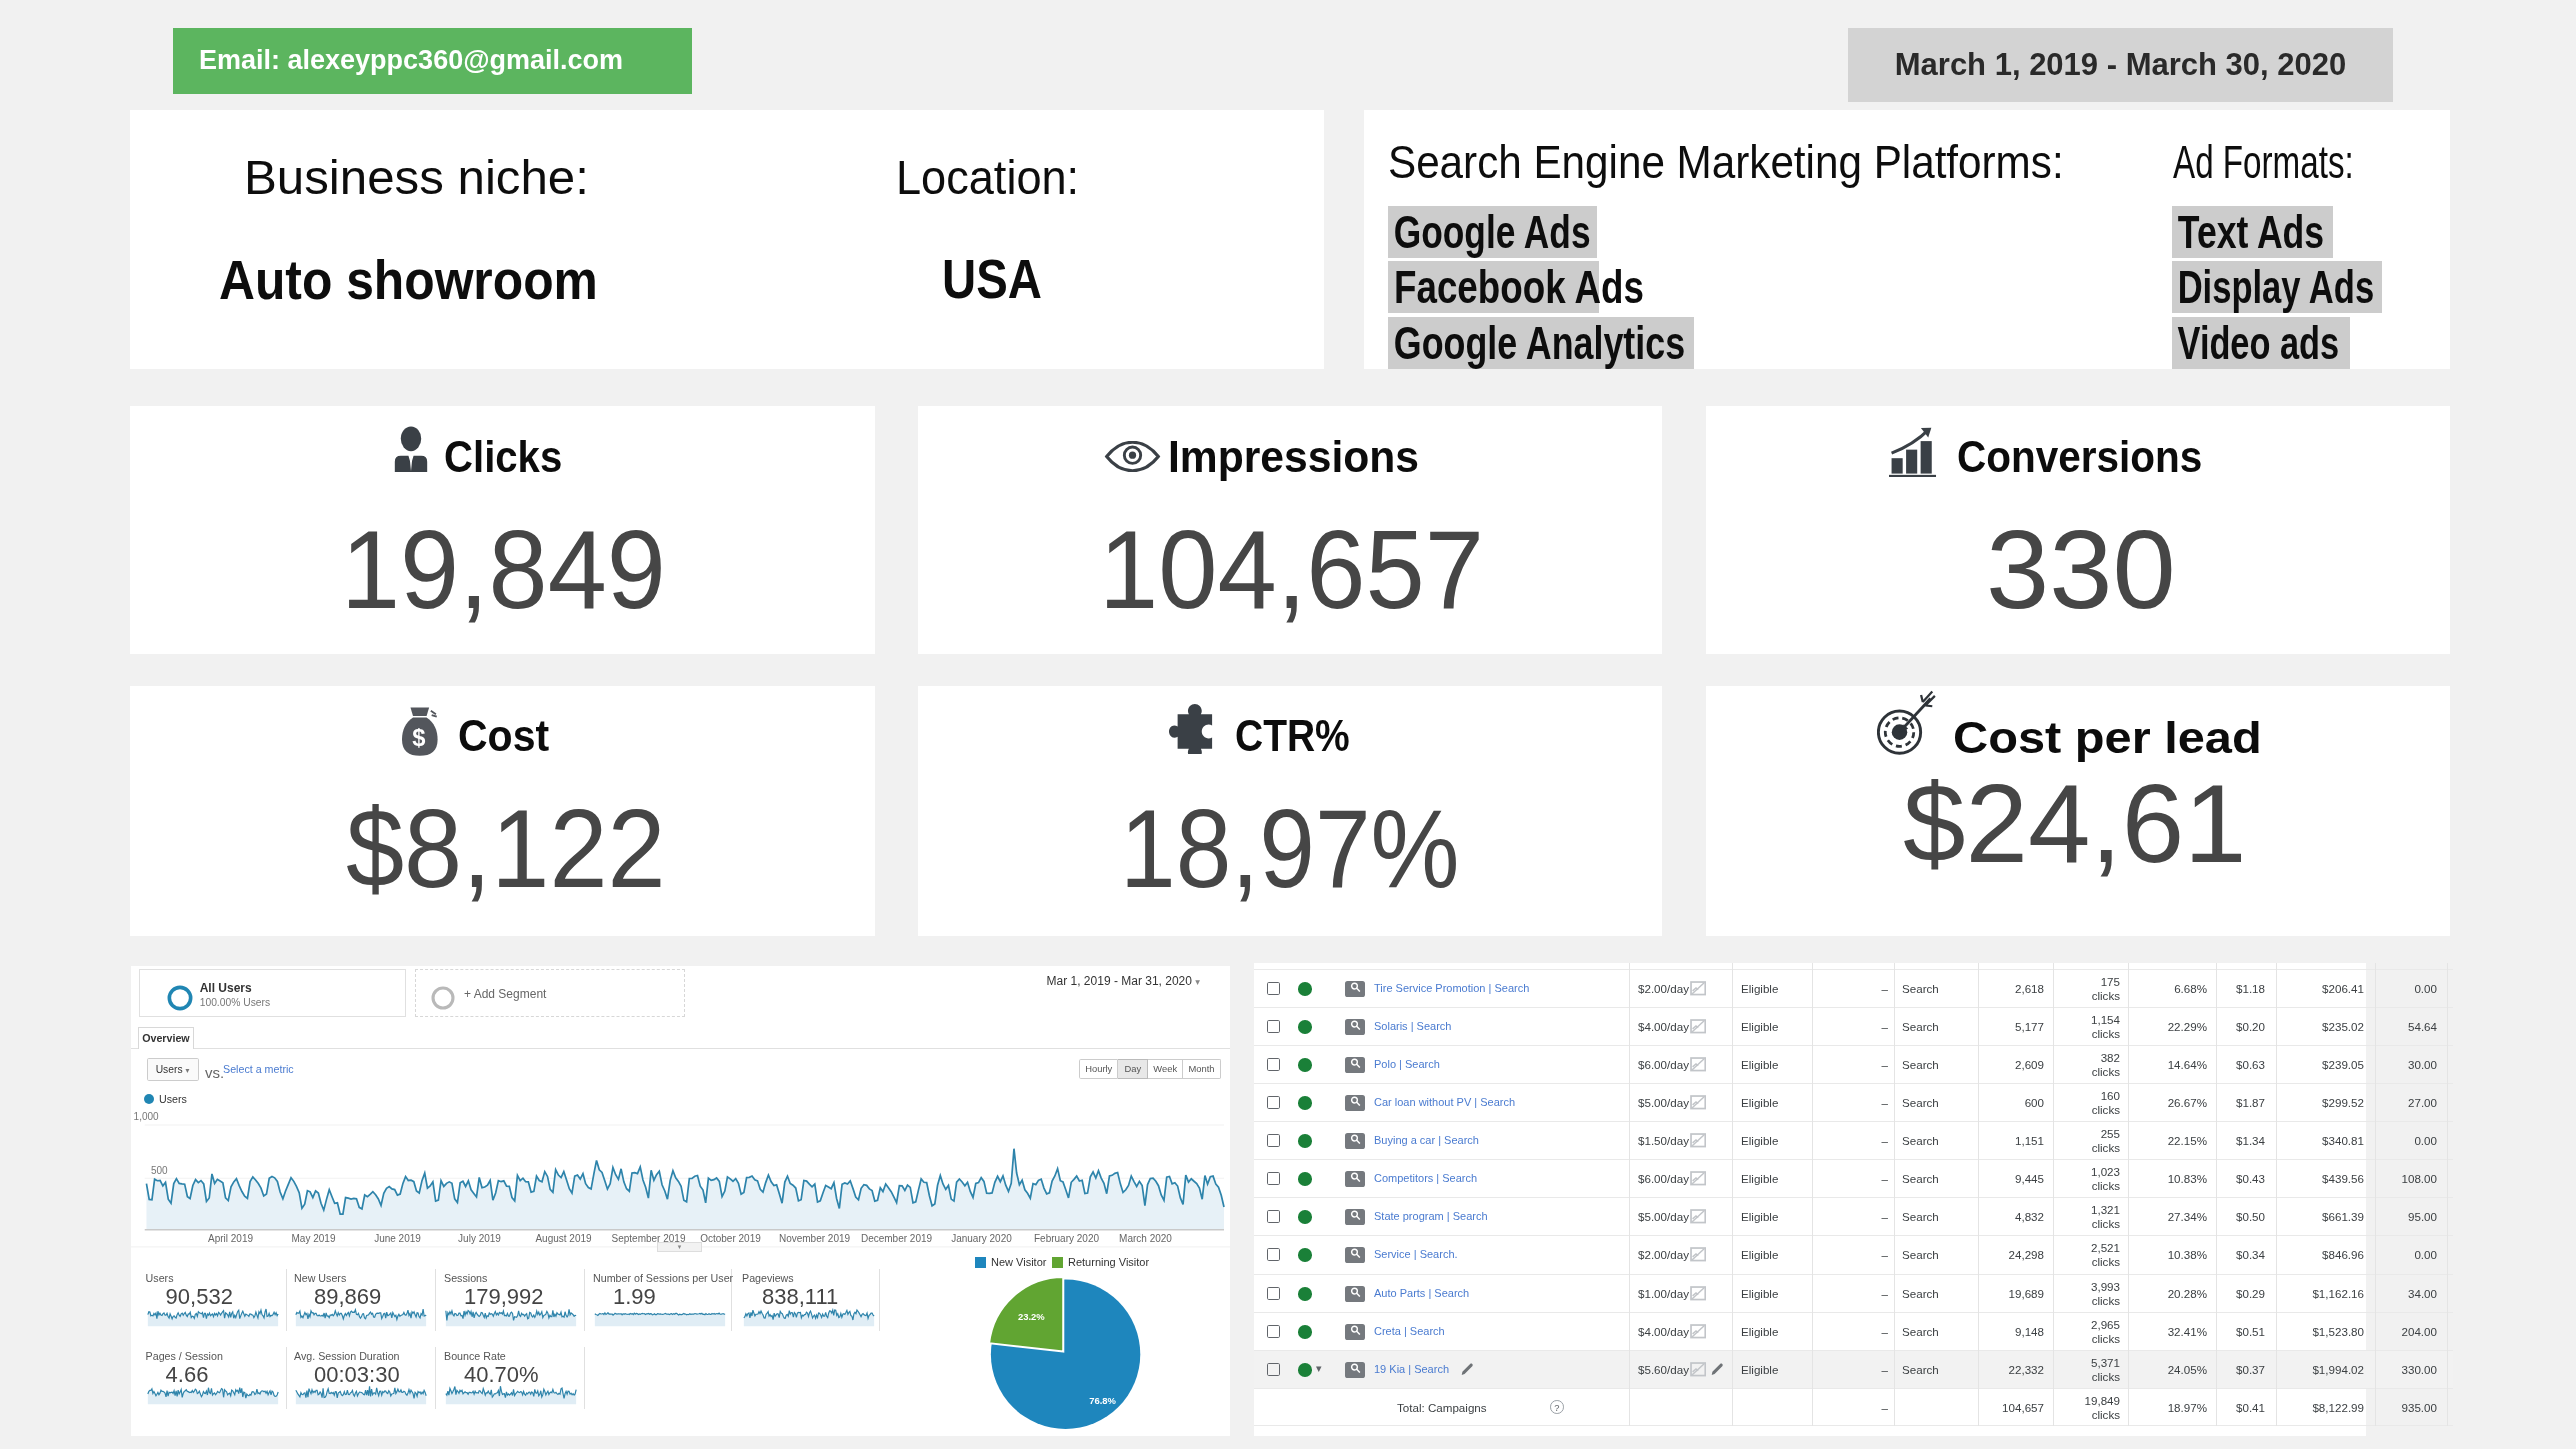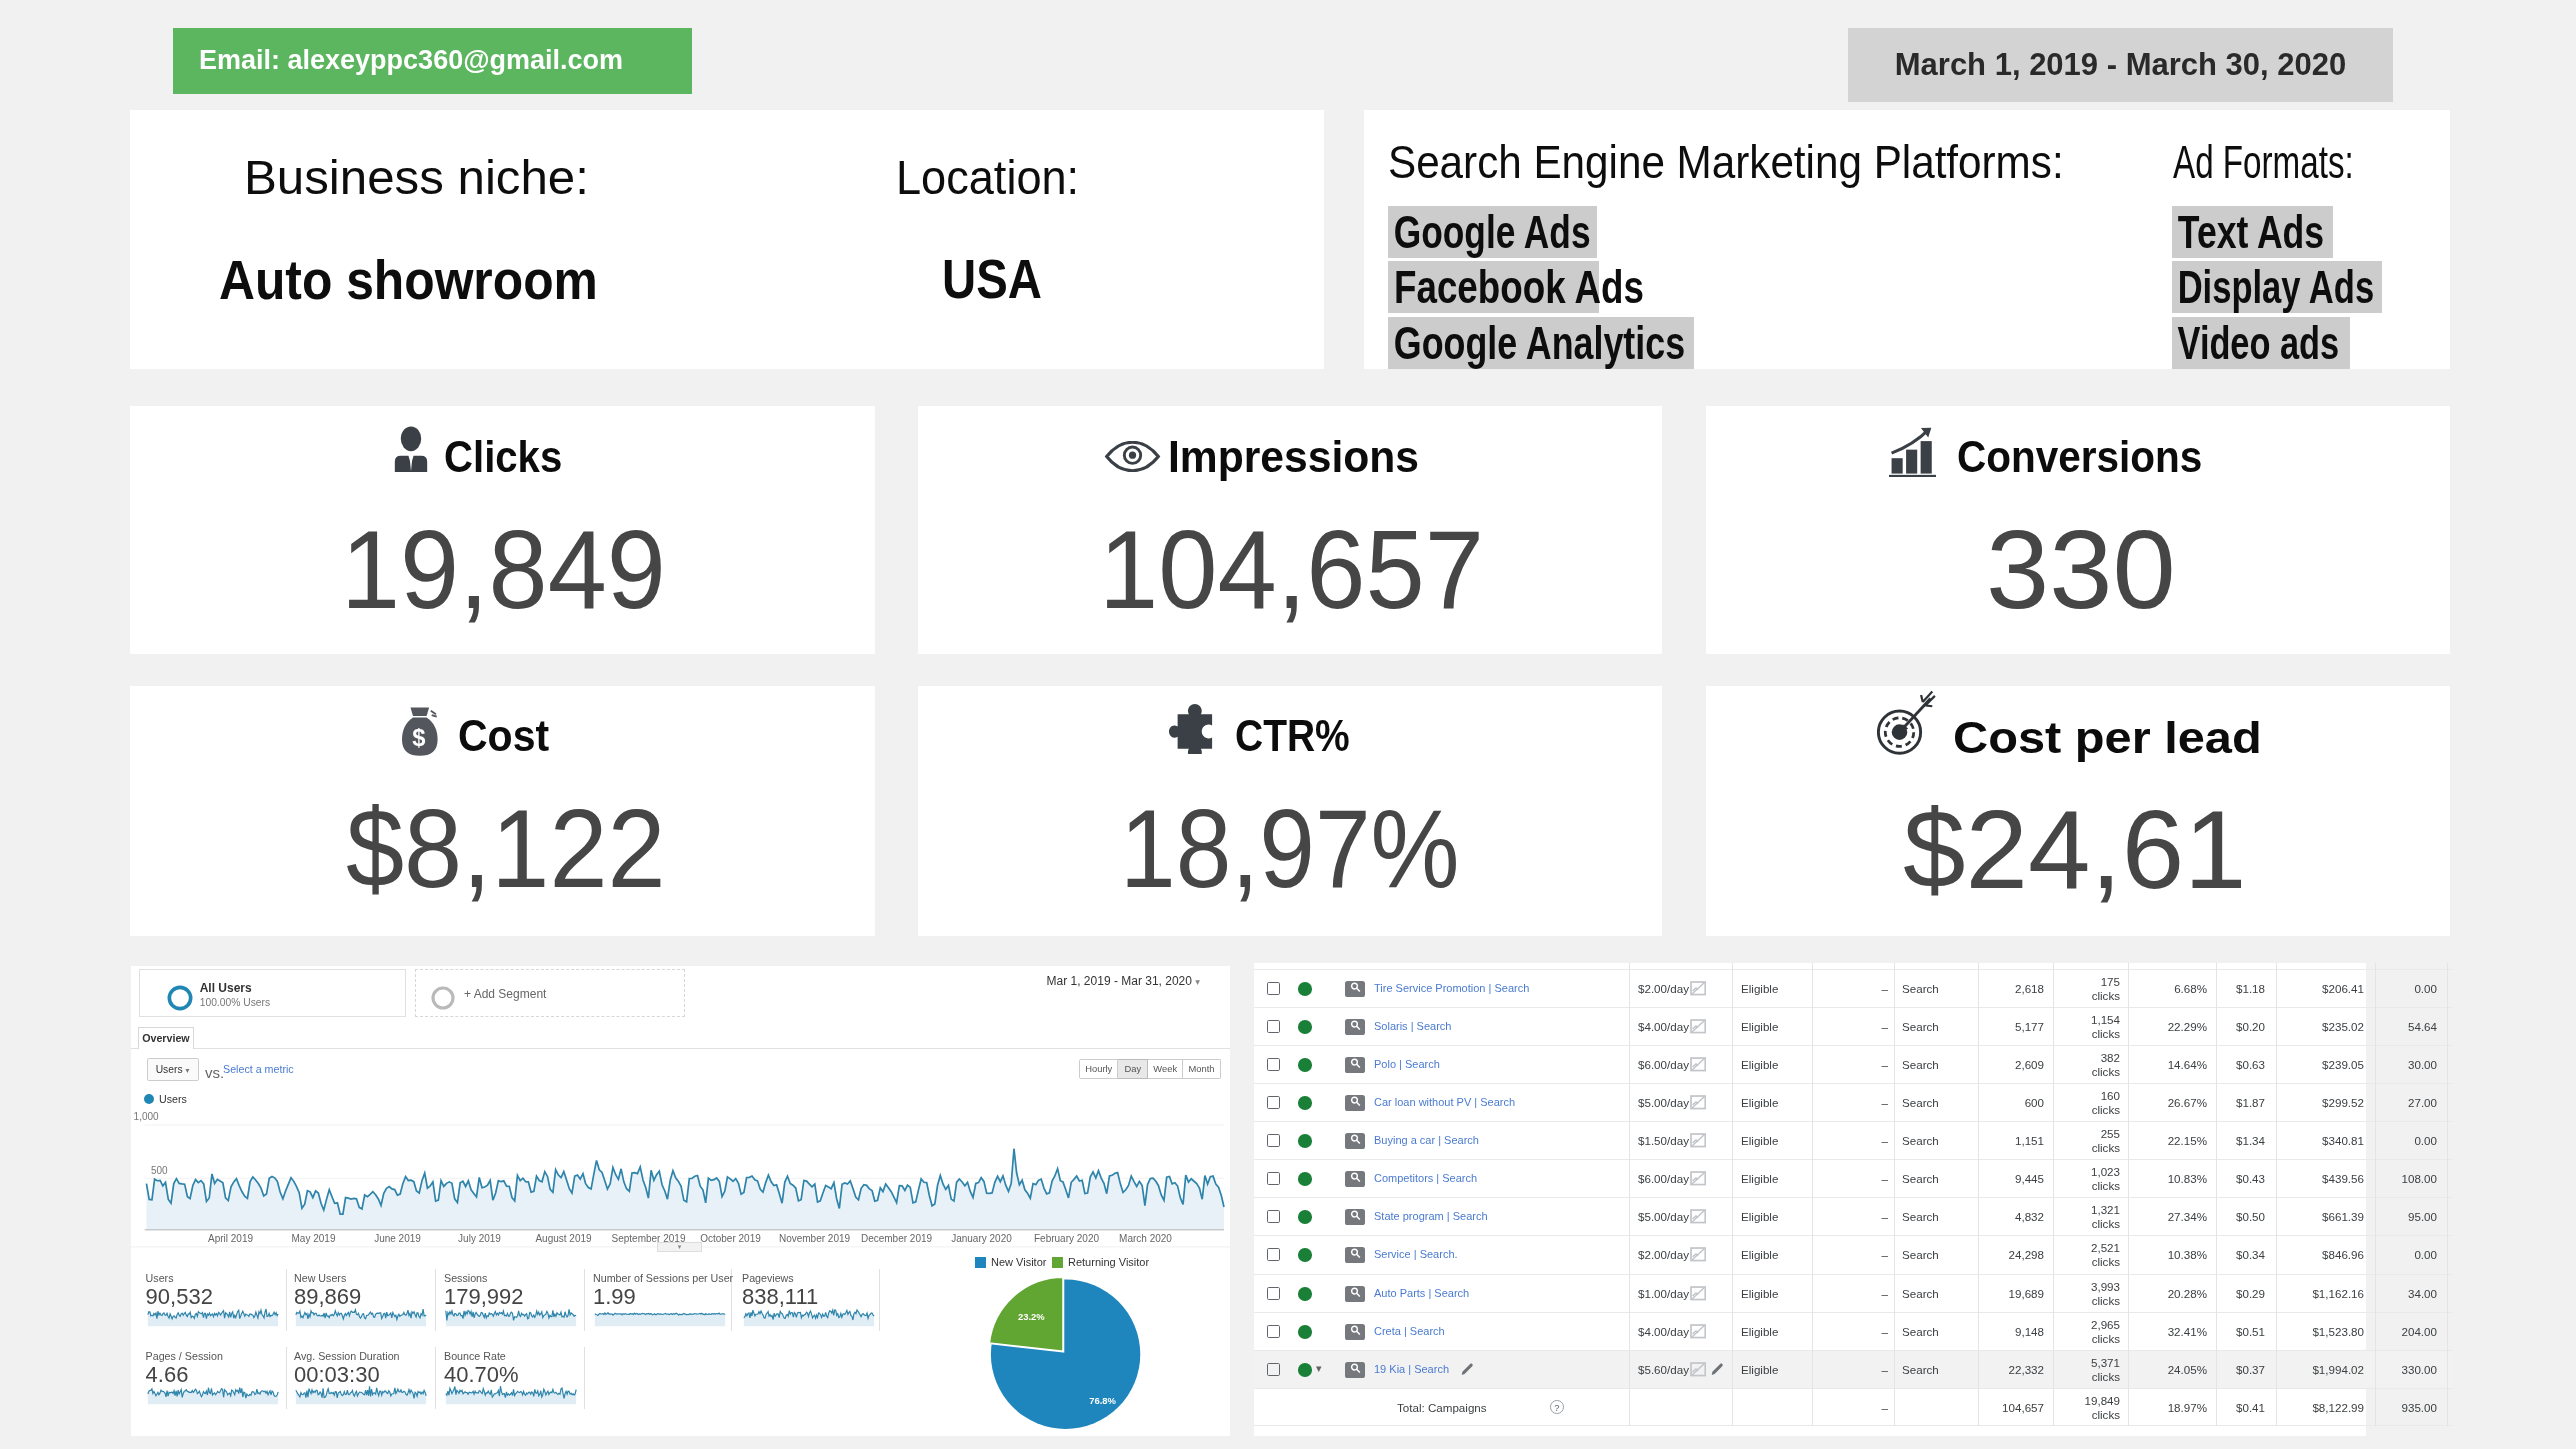--- a/index.html
+++ b/index.html
@@ -9,21 +9,21 @@
 .banner-date { position:absolute; left:1848px; top:28px; width:545px; height:74px; background:#d3d3d3; color:#2a2a2a; font-size:31px; font-weight:bold; line-height:74px; text-align:center; }
 
 
 #ga { position:absolute; left:131px; top:966px; width:1099px; height:470px; background:#fff; font-family:"Liberation Sans",sans-serif; }
 .segbox { position:absolute; top:3.4px; height:48px; background:#fff; }
 .alab { position:absolute; font-size:12px; color:#444; }
 .mlab { position:absolute; top:267px; width:103px; text-align:center; font-size:10px; color:#666; }
 .glab { position:absolute; font-size:10px; color:#777; }
 .msep { position:absolute; width:0.9px; background:#e0e0e0; }
 .mcl { position:absolute; font-size:10.7px; color:#555; }
-.mcv { position:absolute; font-size:22px; color:#444; }
+.mcv { position:absolute; font-size:22px; color:#444;margin-left:20px; }
 .vsep { position:absolute; width:0.9px; background:#e4e4e4; }
 
 
 #tbl { position:absolute; left:1254px; top:963px; width:1112px; height:473px; background:#fff; }
 .trow { position:absolute; left:0; width:1199px; height:38px; border-top:0.9px solid #e9e9e9; font-size:11.6px; color:#3c4043; }
 .trow.kia { background:#f2f2f2; }
 .trow.total { border-bottom:0.9px solid #e9e9e9; }
 .cb { position:absolute; left:13px; top:12px; width:13px; height:13px; border:1.7px solid #61656a; border-radius:1.7px; }
 .dot { position:absolute; left:44px; top:12px; width:13.7px; height:13.7px; border-radius:50%; background:#1a8038; }
 .ddarr { position:absolute; left:62px; top:11px; font-size:11px; color:#5f6368; }
@@ -69,21 +69,21 @@
 <div class="abs" style="left:1168px;top:434px;font-size:45px;font-weight:700;color:#0c0c0c;line-height:1;white-space:nowrap;transform:scaleX(0.9470);transform-origin:0 0;">Impressions</div>
 <div class="abs" style="left:1957px;top:434px;font-size:45px;font-weight:700;color:#0c0c0c;line-height:1;white-space:nowrap;transform:scaleX(0.9000);transform-origin:0 0;">Conversions</div>
 <div class="abs" style="left:458px;top:713px;font-size:45px;font-weight:700;color:#0c0c0c;line-height:1;white-space:nowrap;transform:scaleX(0.9110);transform-origin:0 0;">Cost</div>
 <div class="abs" style="left:1235px;top:713px;font-size:45px;font-weight:700;color:#0c0c0c;line-height:1;white-space:nowrap;transform:scaleX(0.8660);transform-origin:0 0;">CTR%</div>
 <div class="abs" style="left:1953px;top:715px;font-size:45px;font-weight:700;color:#0c0c0c;line-height:1;white-space:nowrap;transform:scaleX(1.0830);transform-origin:0 0;">Cost per lead</div>
 <div class="abs" style="left:341px;top:514px;font-size:112px;font-weight:400;color:#464646;line-height:1;white-space:nowrap;transform:scaleX(0.9480);transform-origin:0 0;">19,849</div>
 <div class="abs" style="left:1099px;top:514px;font-size:112px;font-weight:400;color:#464646;line-height:1;white-space:nowrap;transform:scaleX(0.9510);transform-origin:0 0;">104,657</div>
 <div class="abs" style="left:1986px;top:514px;font-size:112px;font-weight:400;color:#464646;line-height:1;white-space:nowrap;transform:scaleX(1.0150);transform-origin:0 0;">330</div>
 <div class="abs" style="left:346px;top:793px;font-size:112px;font-weight:400;color:#464646;line-height:1;white-space:nowrap;transform:scaleX(0.9330);transform-origin:0 0;">$8,122</div>
 <div class="abs" style="left:1120px;top:793px;font-size:112px;font-weight:400;color:#464646;line-height:1;white-space:nowrap;transform:scaleX(0.8940);transform-origin:0 0;">18,97%</div>
-<div class="abs" style="left:1903px;top:794px;font-size:112px;font-weight:400;color:#464646;line-height:1;white-space:nowrap;transform:scaleX(1.0030);transform-origin:0 0;">$24,61</div>
+<div class="abs" style="left:1903px;top:768px;font-size:112px;font-weight:400;color:#464646;line-height:1;white-space:nowrap;transform:scaleX(1.0030);transform-origin:0 0;">$24,61</div>
 <div class="abs" style="left:1388px;top:206px;width:209px;height:52px;background:#ccc;font-size:47px;font-weight:700;color:#0d0d0d;line-height:52px;white-space:nowrap;overflow:visible;"><span style="display:inline-block;padding-left:7.7px;transform:scaleX(0.7510);transform-origin:0 0;">Google Ads</span></div>
 <div class="abs" style="left:1388px;top:261px;width:211px;height:52px;background:#ccc;font-size:47px;font-weight:700;color:#0d0d0d;line-height:52px;white-space:nowrap;overflow:visible;"><span style="display:inline-block;padding-left:7.7px;transform:scaleX(0.7820);transform-origin:0 0;">Facebook Ads</span></div>
 <div class="abs" style="left:1388px;top:317px;width:306px;height:52px;background:#ccc;font-size:47px;font-weight:700;color:#0d0d0d;line-height:52px;white-space:nowrap;overflow:visible;"><span style="display:inline-block;padding-left:7.7px;transform:scaleX(0.7620);transform-origin:0 0;">Google Analytics</span></div>
 <div class="abs" style="left:2172px;top:206px;width:161px;height:52px;background:#ccc;font-size:47px;font-weight:700;color:#0d0d0d;line-height:52px;white-space:nowrap;overflow:visible;"><span style="display:inline-block;padding-left:7.7px;transform:scaleX(0.7570);transform-origin:0 0;">Text Ads</span></div>
 <div class="abs" style="left:2172px;top:261px;width:210px;height:52px;background:#ccc;font-size:47px;font-weight:700;color:#0d0d0d;line-height:52px;white-space:nowrap;overflow:visible;"><span style="display:inline-block;padding-left:7.7px;transform:scaleX(0.7350);transform-origin:0 0;">Display Ads</span></div>
 <div class="abs" style="left:2172px;top:317px;width:178px;height:52px;background:#ccc;font-size:47px;font-weight:700;color:#0d0d0d;line-height:52px;white-space:nowrap;overflow:visible;"><span style="display:inline-block;padding-left:7.7px;transform:scaleX(0.7300);transform-origin:0 0;">Video ads</span></div>
 
 <svg class="abs" style="left:392px;top:426px" width="38" height="46" viewBox="0 0 44 54">
 <ellipse cx="22" cy="15" rx="12" ry="14.5" fill="#3a4046"></ellipse>
 <path d="M3 54 L3 42 Q3 35 10 35 L16.5 35 L19 35 L20.8 41 L22 53 L23.2 41 L25 35 L27.5 35 L34 35 Q41 35 41 42 L41 54 Z" fill="#3a4046"></path>

